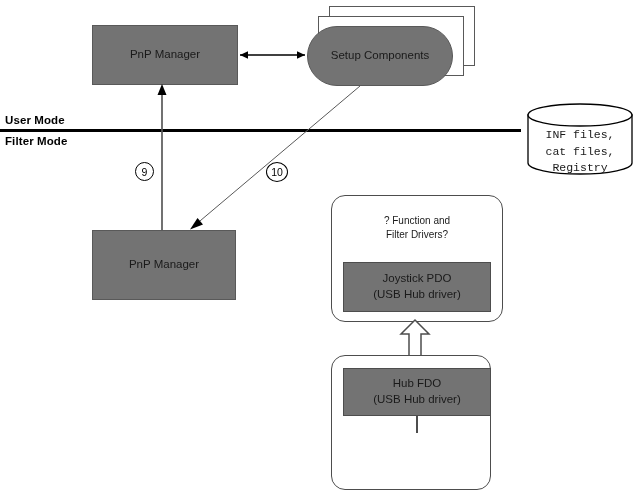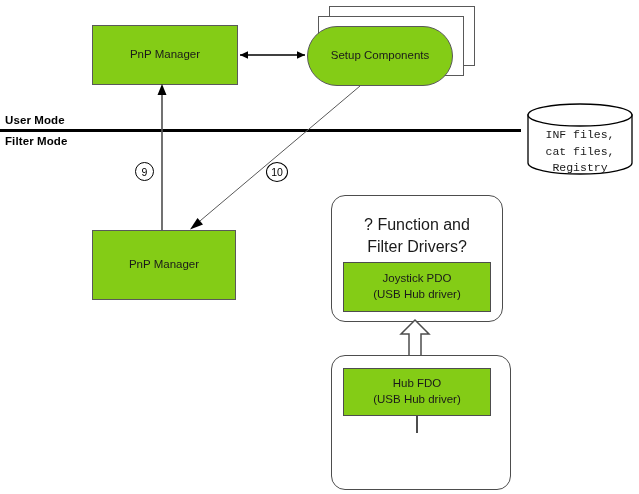--- a/index.html
+++ b/index.html
@@ -14,21 +14,21 @@
     position: relative;
     width: 639px;
     height: 494px;
     background: #ffffff;
     overflow: hidden;
   }
   .box {
     position: absolute;
     box-sizing: border-box;
     border: 1px solid #595959;
-    background: #84cc16;
+    background: #737373;
     display: flex;
     align-items: center;
     justify-content: center;
     text-align: center;
     font-size: 11.5px;
     color: #1a1a1a;
     line-height: 1.35;
   }
   .box.stacked-back {
     background: #ffffff;
@@ -65,21 +65,21 @@
     display: flex;
     align-items: center;
     justify-content: center;
     font-size: 10.5px;
     color: #000000;
     background: #ffffff;
   }
   .stack-title {
     position: absolute;
     text-align: center;
-    font-size: 16px;
+    font-size: 10px;
     color: #1a1a1a;
     line-height: 1.4;
     width: 100%;
     left: 0;
   }
   .cyl-text {
     position: absolute;
     text-align: center;
     font-size: 11.5px;
     color: #1a1a1a;
@@ -133,21 +133,21 @@
 
   <div class="rounded" style="left:331px; top:195px; width:172px; height:127px;">
     <div class="stack-title nowrap" style="top:18px;">? Function and
 Filter Drivers?</div>
     <div class="box" style="left:11px; top:66px; width:148px; height:50px; border-color:#4d4d4d;">
       <span class="nowrap">Joystick PDO
 (USB Hub driver)</span>
     </div>
   </div>
 
-  <div class="rounded" style="left:331px; top:355px; width:180px; height:135px;">
+  <div class="rounded" style="left:331px; top:355px; width:160px; height:135px;">
     <div class="box" style="left:11px; top:12px; width:148px; height:48px; border-color:#4d4d4d;">
       <span class="nowrap">Hub FDO
 (USB Hub driver)</span>
     </div>
     <div class="vline" style="left:84px; top:60px; height:17px; background:#4d4d4d; width:2px;"></div>
   </div>
 
   <svg class="overlay">
     <defs>
       <marker id="ah-left" markerWidth="9" markerHeight="9" refX="8" refY="4.5" orient="auto" markerUnits="userSpaceOnUse">

